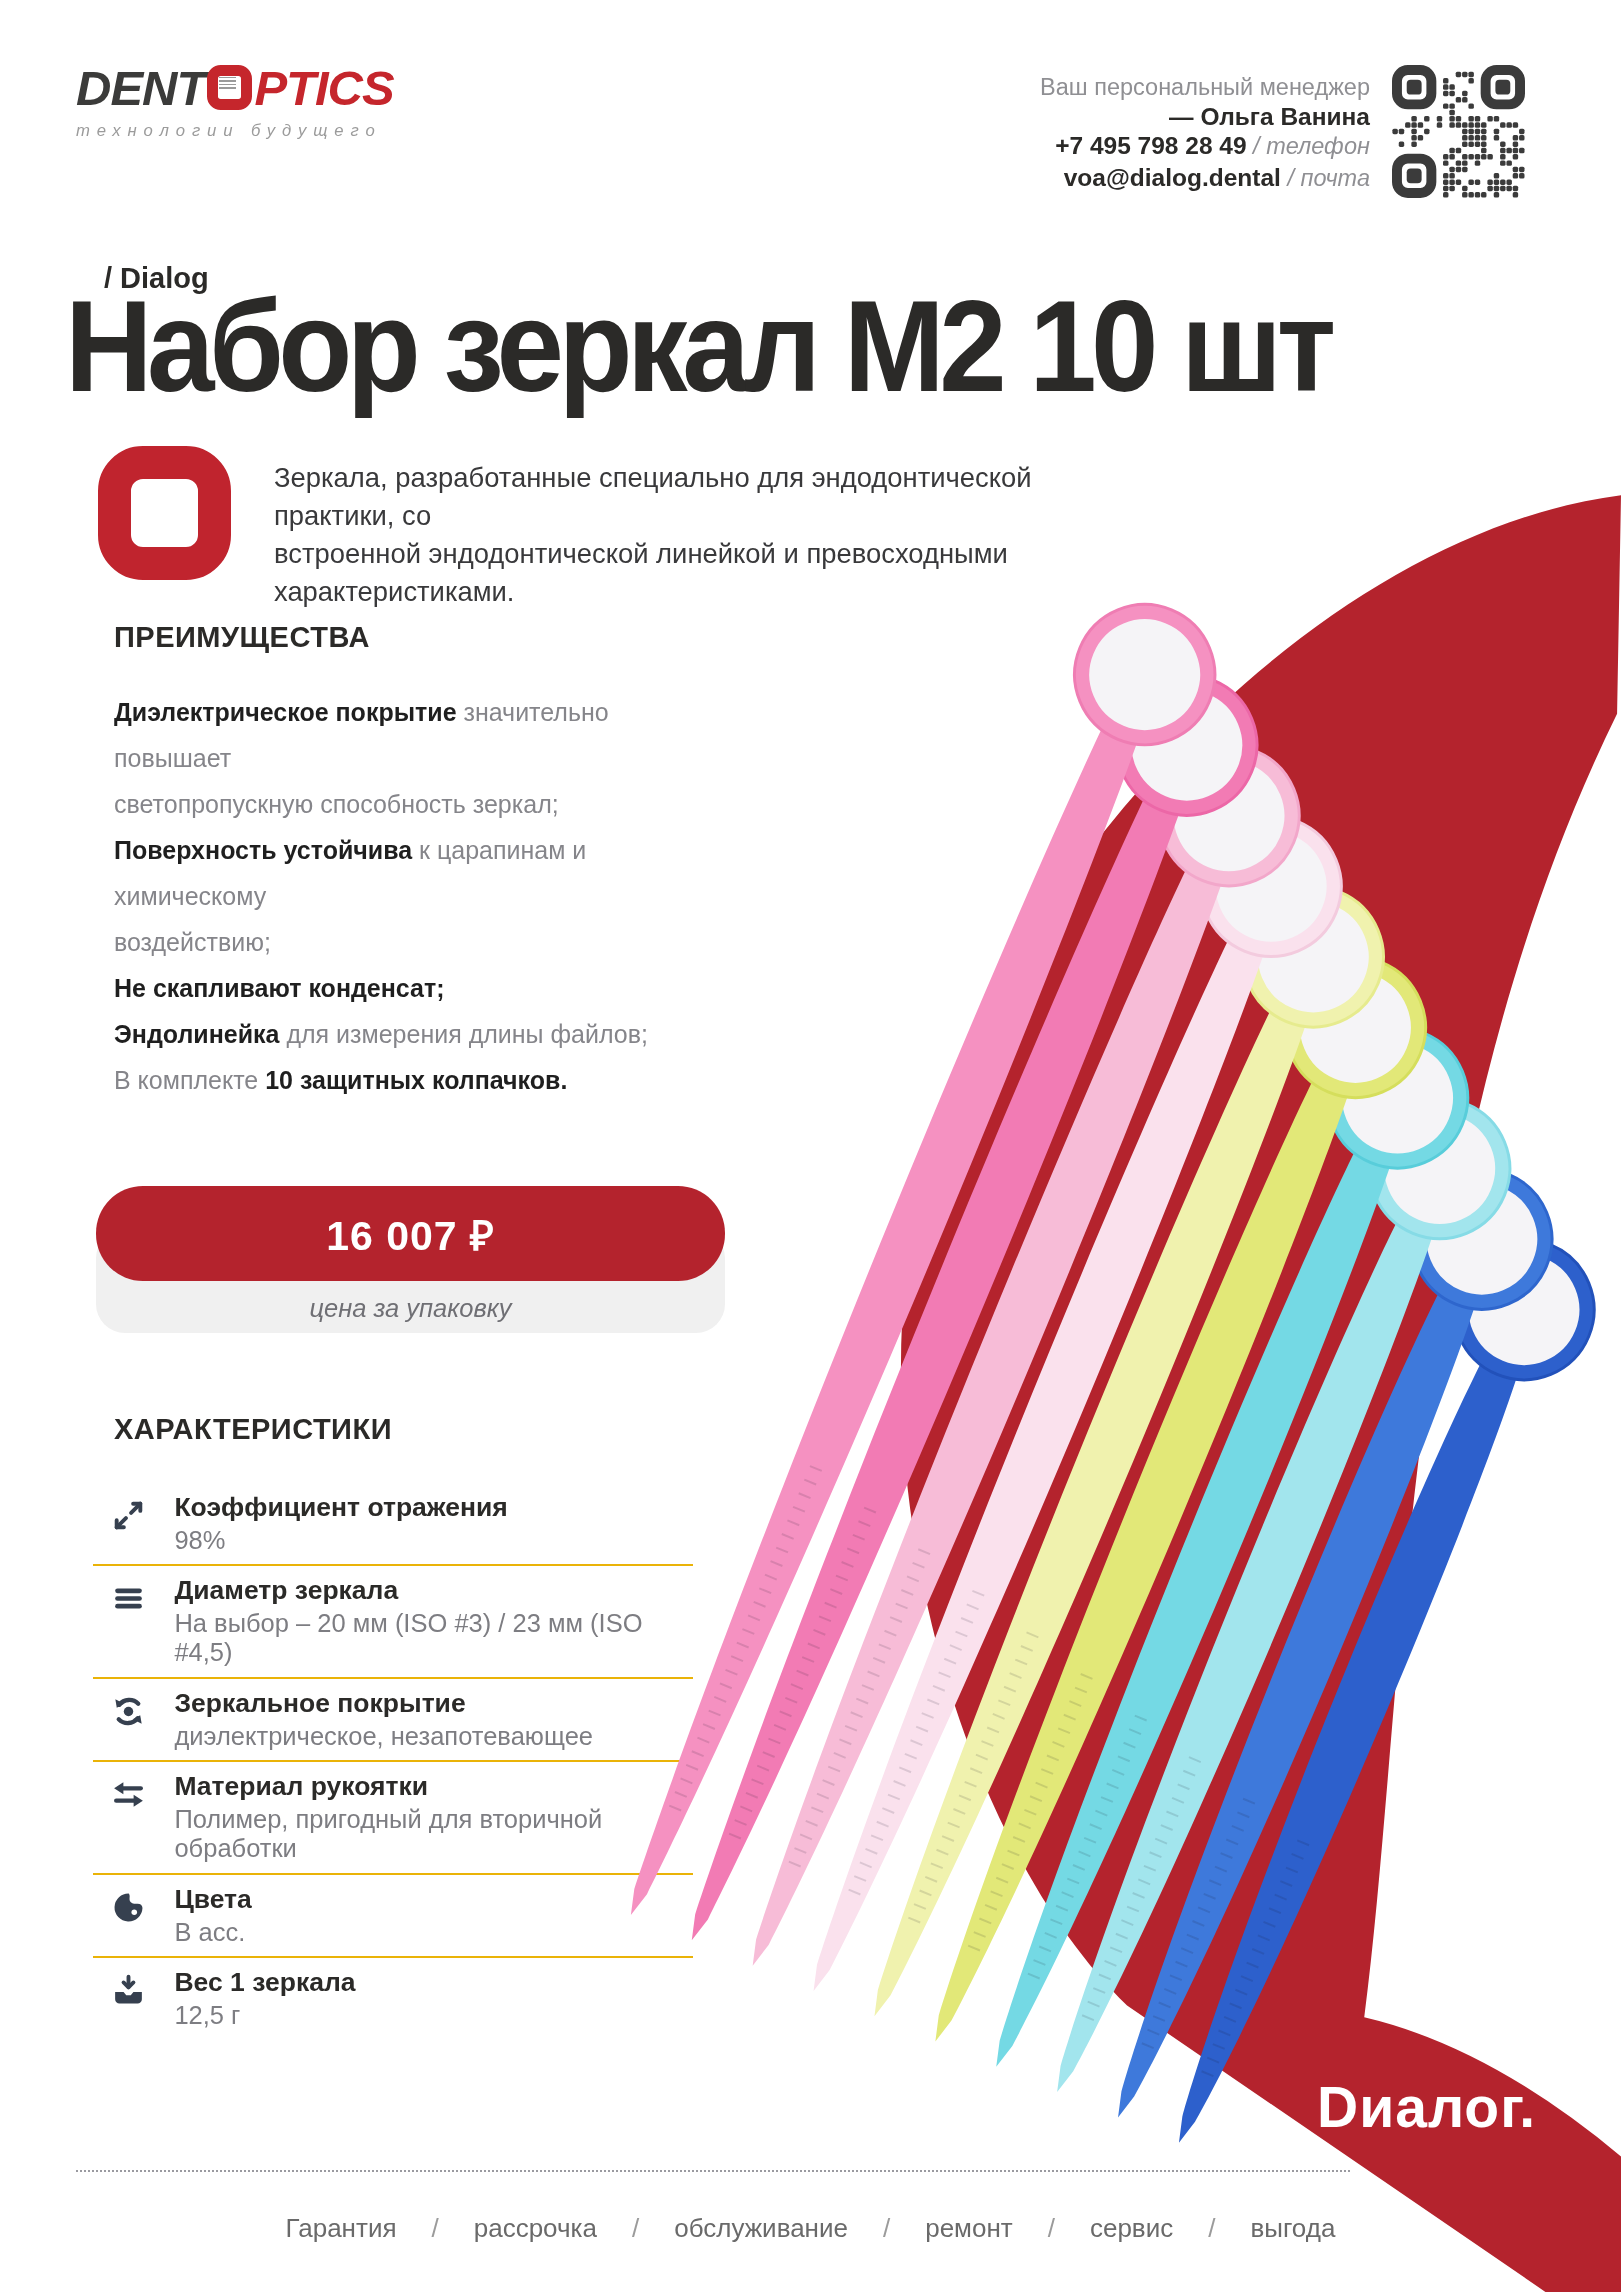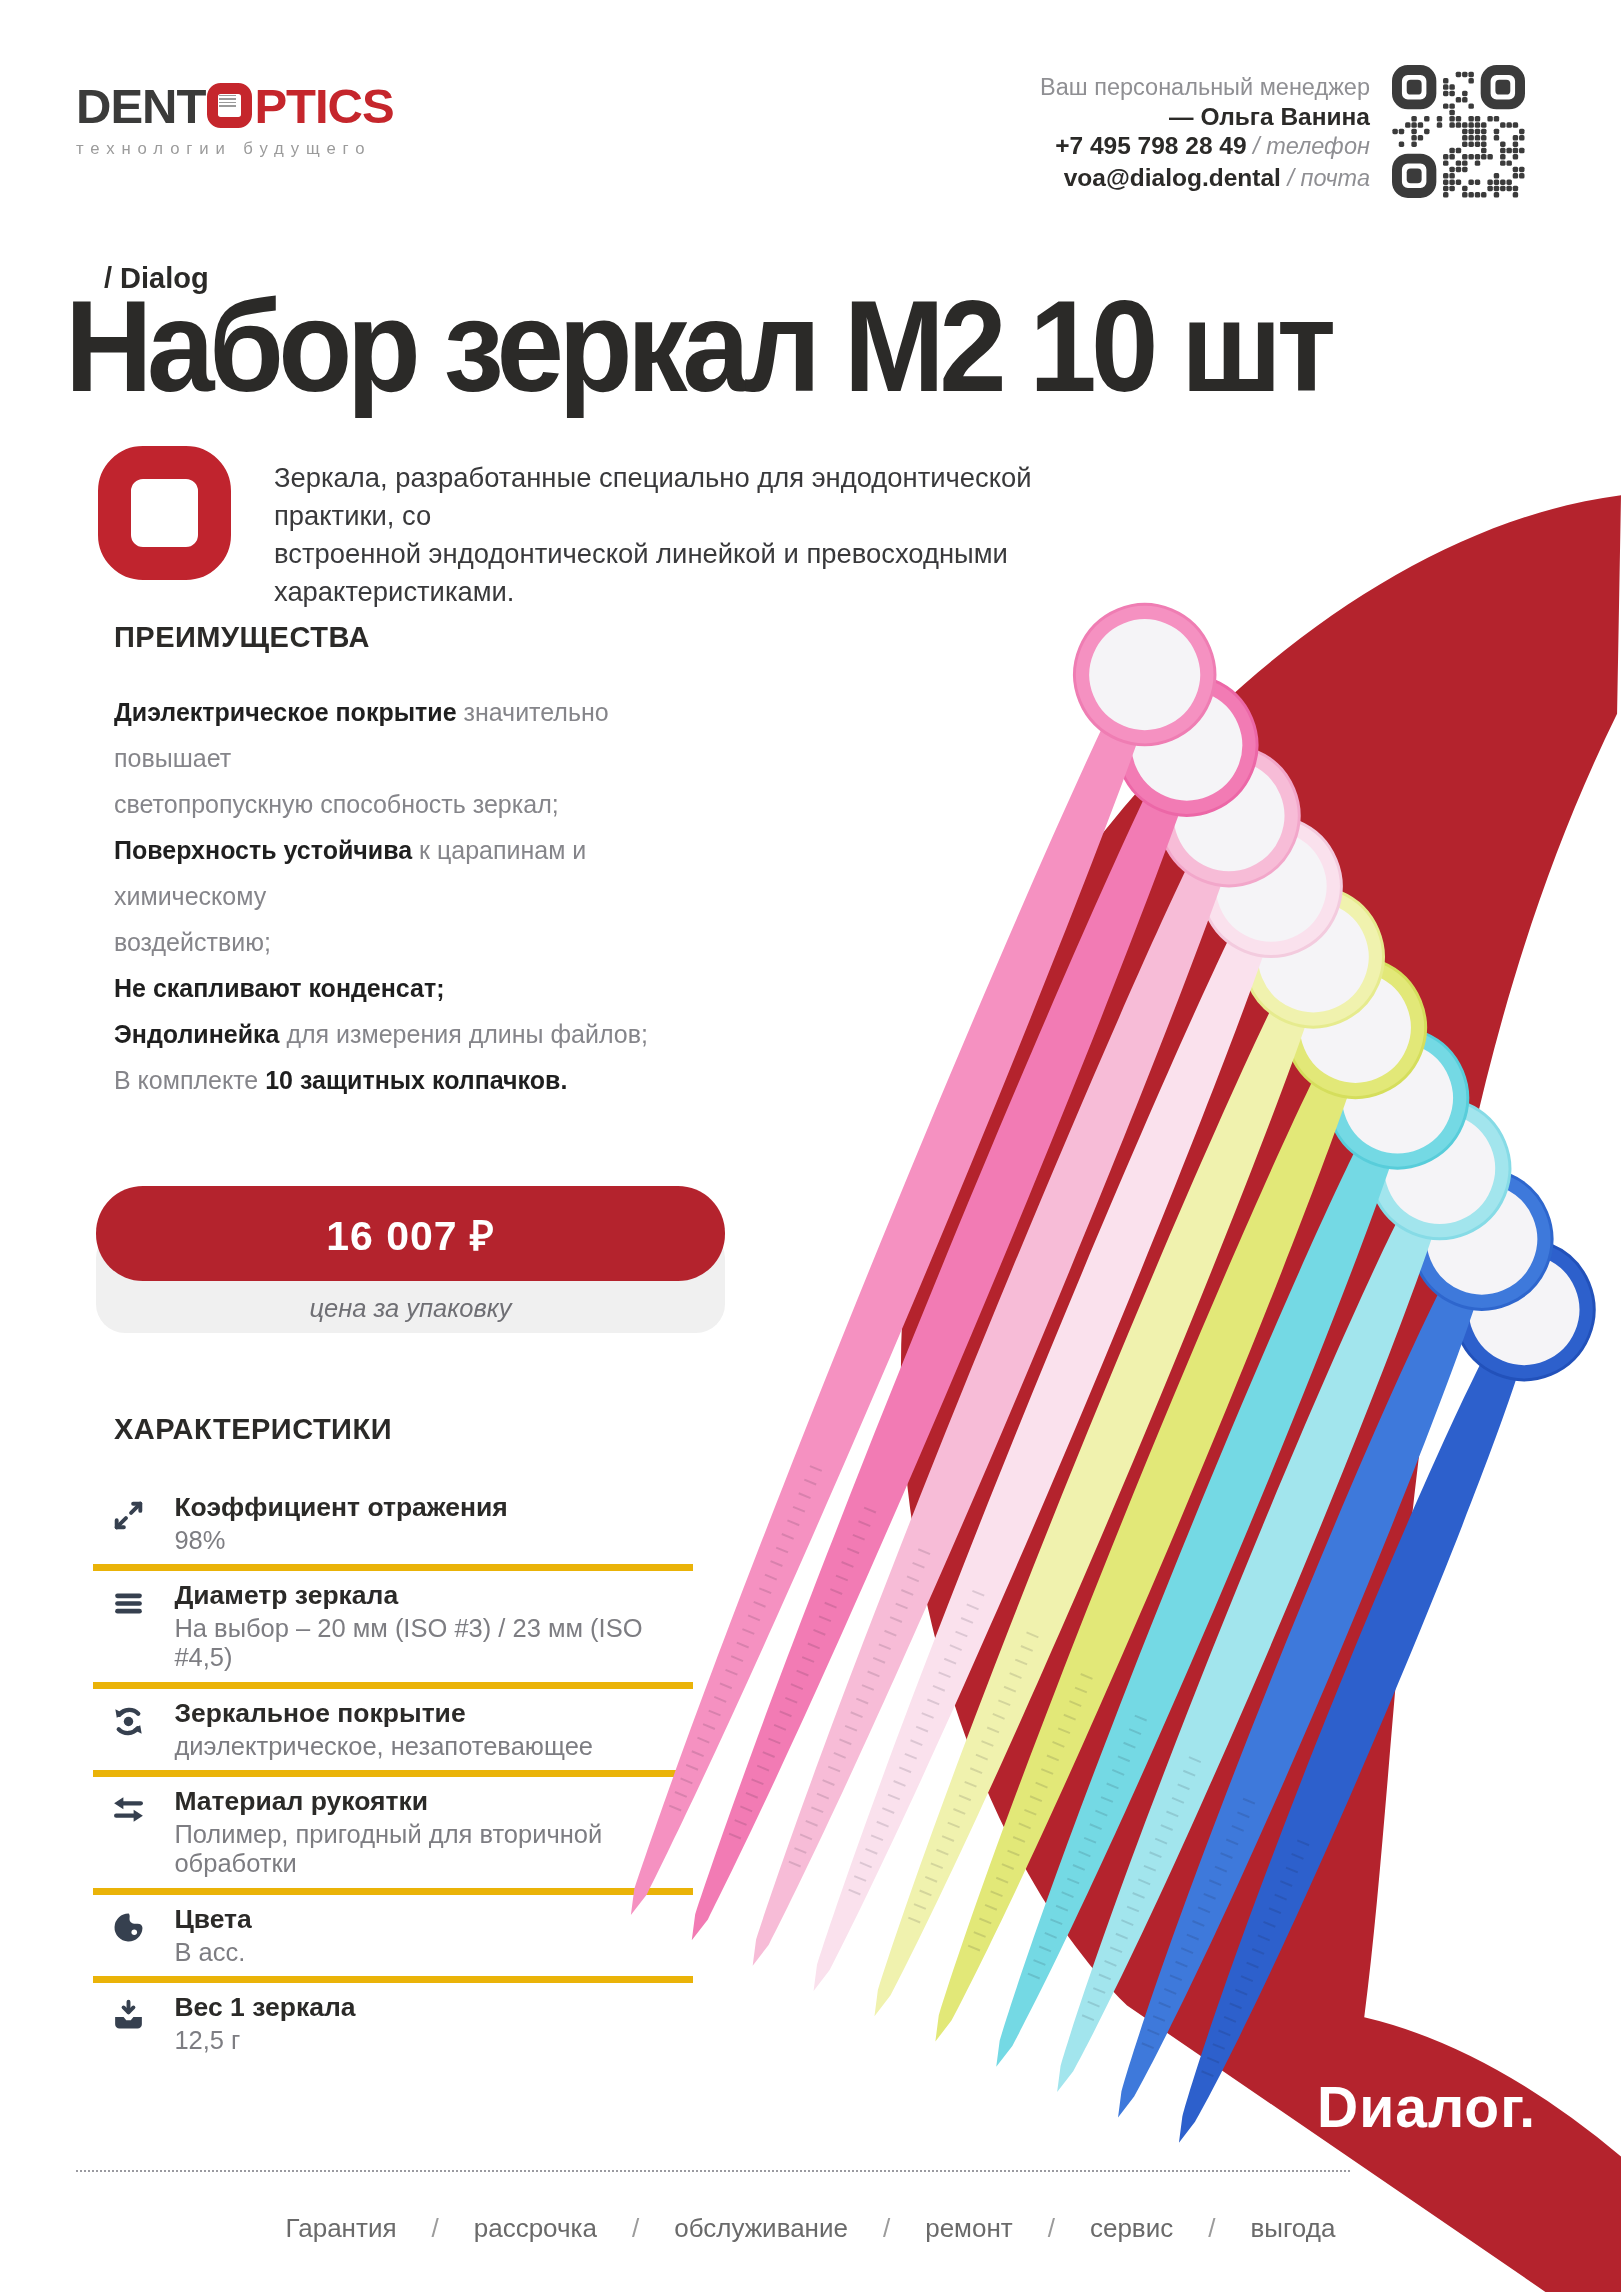--- a/index.html
+++ b/index.html
@@ -6,21 +6,21 @@
   #page{position:relative;width:1621px;height:2293px;background:#ffffff;overflow:hidden;
         font-family:"Liberation Sans",sans-serif;color:#2b2a28;}
   #page *{box-sizing:border-box;}
   svg.layer{position:absolute;left:0;top:0;pointer-events:none;}
   #bg-layer{z-index:0;}
   #content{position:absolute;inset:0;z-index:1;}
   #mirrors-layer{z-index:2;}
   #watermark{position:absolute;z-index:3;left:1317px;top:2074px;font-size:57px;font-weight:bold;
              color:#fff;letter-spacing:1px;}
   
-  .logo{position:absolute;left:76px;top:82px;white-space:nowrap;}
+  .logo{position:absolute;left:76px;top:64px;white-space:nowrap;font-style:italic;}
   .logo-row{font-size:49px;font-weight:bold;letter-spacing:-1px;line-height:1;}
   .logo-dent{color:#3b3b3a;}
   .logo-optics{color:#c5262c;}
   .logo-o{display:inline-block;width:45px;height:45px;border:11.8px solid #c5262c;border-radius:13.7px;
           vertical-align:-4.9px;margin:0 2px;position:relative;}
   .logo-o i{position:absolute;left:1px;top:1px;width:16.7px;height:12.7px;
             background:repeating-linear-gradient(#9a9a9a 0 1.5px,transparent 1.5px 3.4px);}
   .logo-tagline{margin-top:7.8px;font-size:16.7px;letter-spacing:6.9px;color:#9b9b9b;}
   .contact{position:absolute;right:251px;top:73px;text-align:right;line-height:29px;white-space:nowrap;}
   .contact .c-label{font-size:23.5px;color:#8f8f93;}
@@ -45,21 +45,21 @@
   .price{position:absolute;left:96px;top:1186px;width:629px;height:147px;}
   .price-note-panel{position:absolute;left:0;top:43px;width:629px;height:104px;background:#f0f0f0;
                     border-radius:29px;text-align:center;padding-top:65px;font-size:25.5px;
                     font-style:italic;color:#6f6f74;}
   .price-pill{position:absolute;left:0;top:0;width:629px;height:95px;background:#b4232d;
               border-radius:47px;display:flex;align-items:center;justify-content:center;}
   .price-amount{color:#fff;font-size:41px;font-weight:bold;letter-spacing:1px;}
   
   .specs{position:absolute;left:114px;top:1413px;width:580px;}
   .spec-rows{margin-top:37px;}
-  .spec-row{position:relative;padding:9.8px 0 9.8px 61px;border-bottom:7px solid #eab308;
+  .spec-row{position:relative;padding:9.8px 0 9.8px 61px;border-bottom:2px solid #eab308;
             margin-left:-20.6px;padding-left:81px;width:600px;}
   .spec-row:last-child{border-bottom:none;}
   .spec-icon{position:absolute;left:16.7px;top:13.7px;width:37px;height:37px;}
   .spec-icon svg{width:37px;height:37px;display:block;}
   .spec-title{font-size:26.5px;font-weight:bold;color:#2b2a28;line-height:29px;}
   .spec-value{font-size:25.5px;color:#7d7d82;line-height:29px;margin-top:3.9px;}
   
   .dotline{position:absolute;left:76px;top:2170px;width:1274px;border-top:2px dotted #9a9aa0;}
   .footer-links{position:absolute;left:0;top:2213px;width:1621px;display:flex;justify-content:center;
                 gap:35px;font-size:26px;color:#6a6a6a;}

